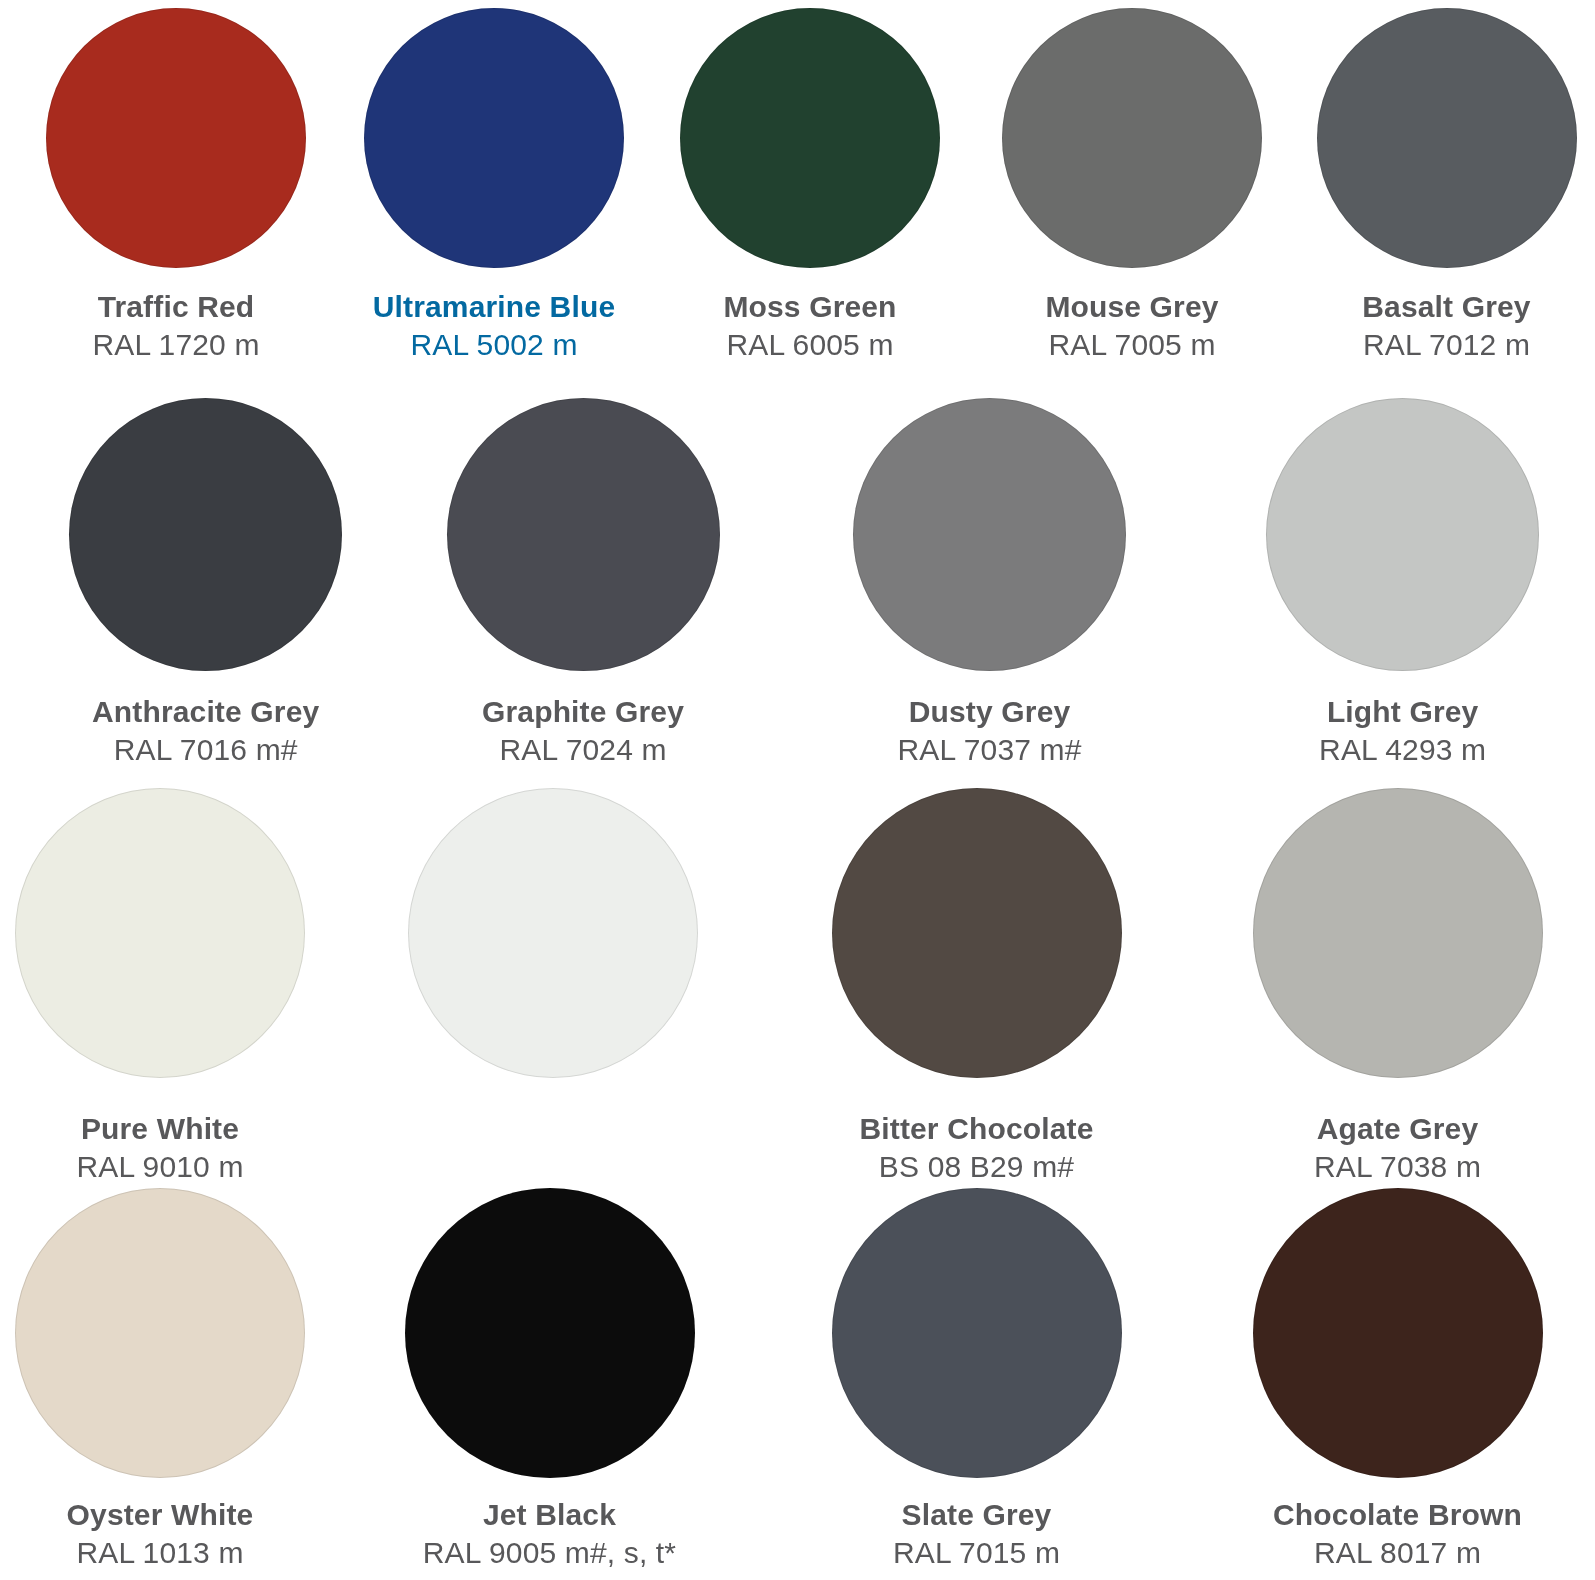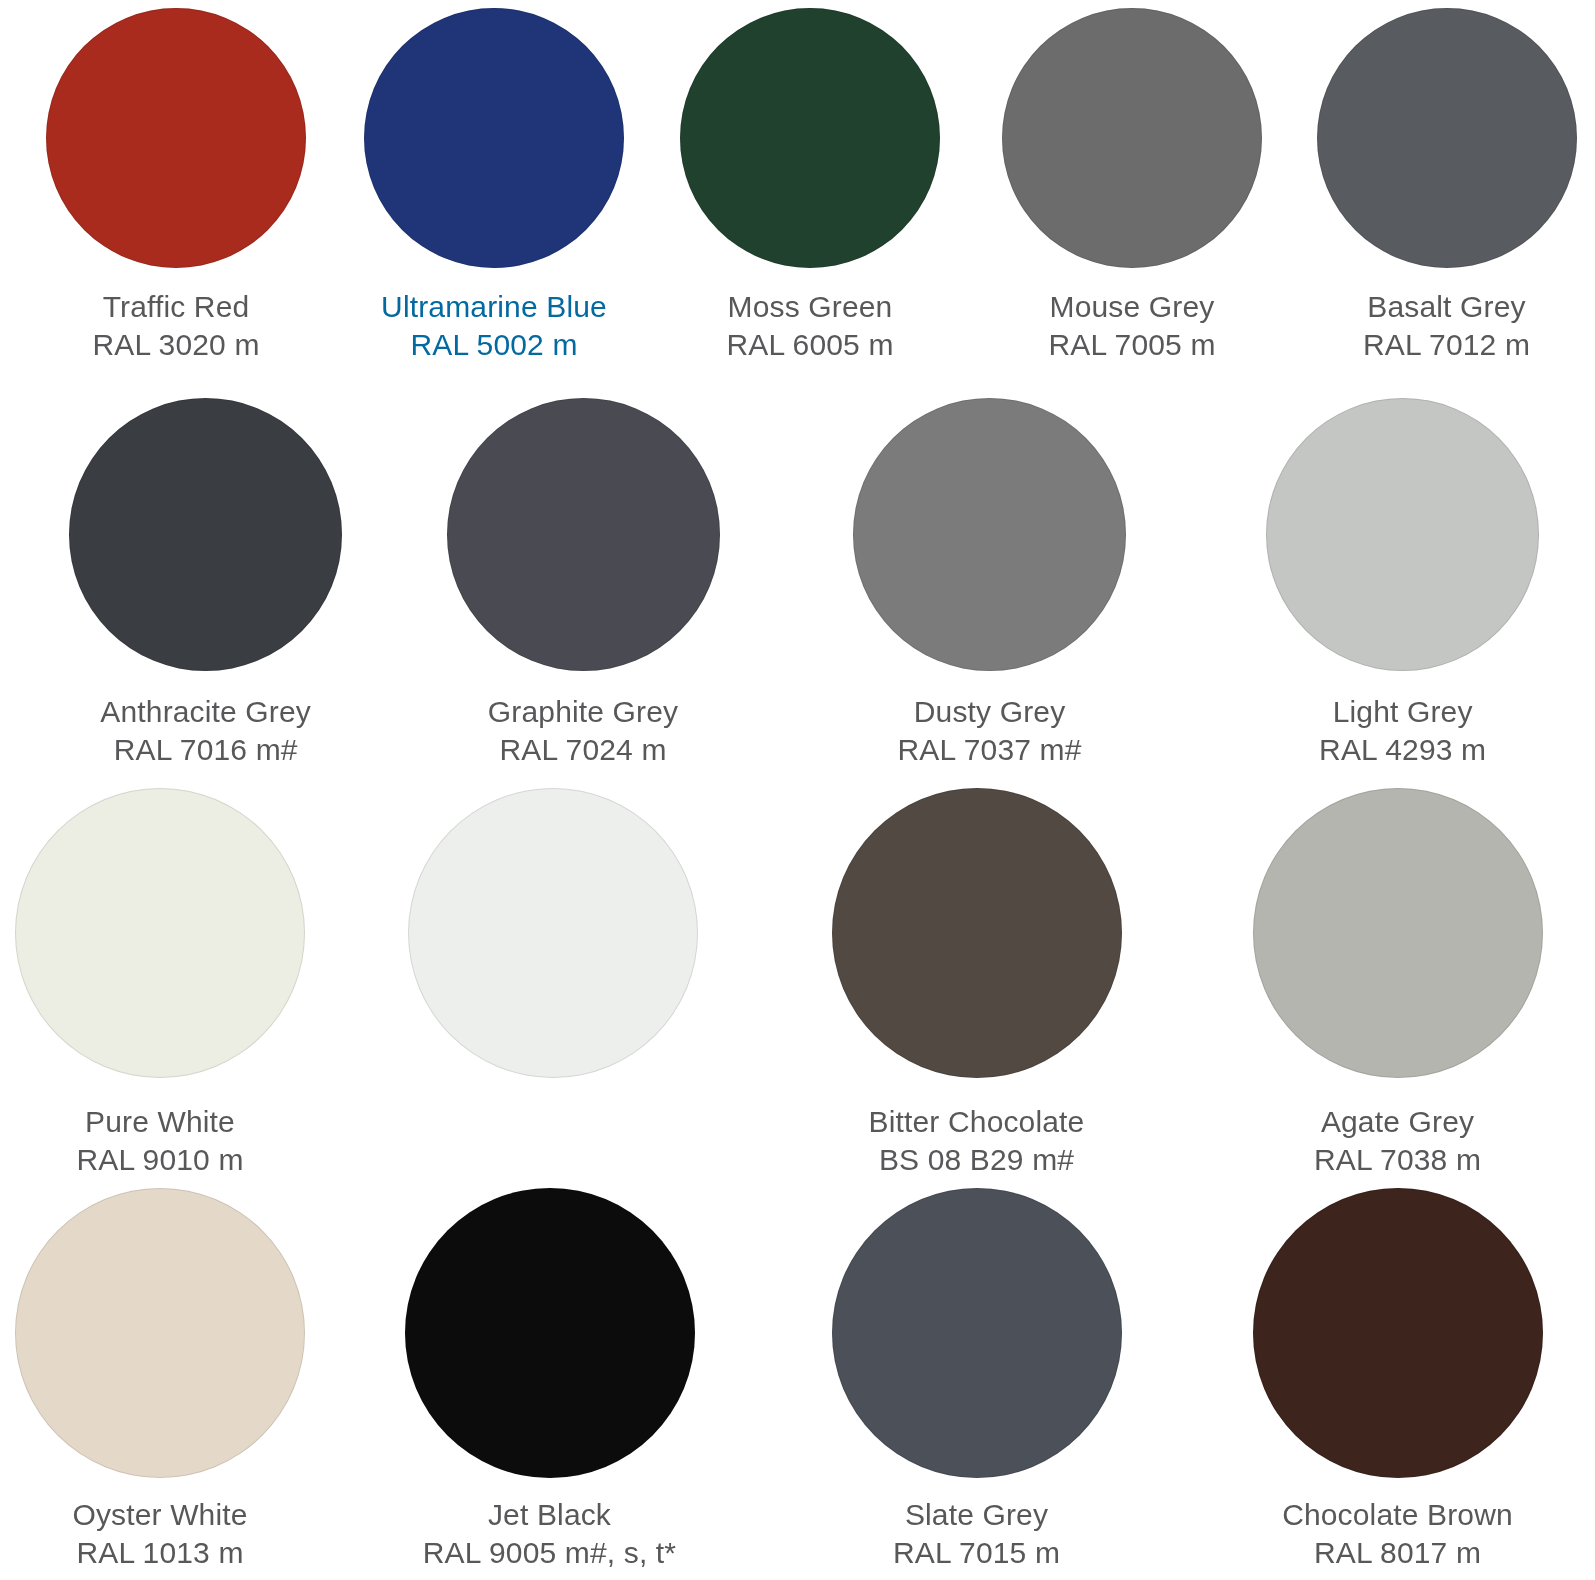--- a/index.html
+++ b/index.html
@@ -45,21 +45,21 @@
     box-shadow: inset 0 0 0 1px rgba(0,0,0,0.10);
   }
   .caption {
     text-align: center;
     color: #58585a;
     font-size: 30px;
     line-height: 1.27;
     letter-spacing: 0.15px;
     white-space: nowrap;
   }
-  .caption .name { display: block; }
+  .caption .name { display: block; font-weight: bold; }
   .caption .code { display: block; }
 
   
   .r1c0 { width: 330px; padding-left: 22px; }
   .r1c1 { width: 320px; padding-left: 8px; }
   .r1c2 { width: 320px; padding-left: 0px; }
   .r1c3 { width: 318px; padding-left: 6px; }
   .r1c4 { width: 307px; padding-left: 10px; justify-content: space-between; }
   .r1 .disc { width: 260px; height: 260px; }
   .r1 .caption { margin-top: 20px; }
@@ -71,41 +71,41 @@
   .r2c3 { width: 418px; padding-left: 24px; }
   .r2 .disc { width: 273px; height: 273px; }
   .r2 .caption { margin-top: 22px; }
 
   
   .r3c0 { width: 320px; padding-left: 0px; }
   .r3c1 { width: 445px; padding-left: 20px; }
   .r3c2 { width: 413px; padding-left: 10px; }
   .r3c3 { width: 417px; padding-left: 22px; }
   .r3 .disc { width: 290px; height: 290px; }
-  .r3 .caption { margin-top: 25px; }
+  .r3 .caption { margin-top: 32px; }
 
   
   .r4c0 { width: 320px; padding-left: 0px; }
   .r4c1 { width: 445px; padding-left: 14px; align-items: center; }
   .r4c2 { width: 413px; padding-left: 10px; }
   .r4c3 { width: 417px; padding-left: 22px; }
   .r4 .disc { width: 290px; height: 290px; }
   .r4 .caption { margin-top: 18px; }
 </style>
 </head>
 <body>
 
 <div class="palette" style="background: rgb(255, 255, 255);">
 
   <div class="swatch-row row-1 r1">
     <div class="swatch-cell r1c0">
       <div class="disc hairline" style="background: rgb(168, 43, 30);"></div>
       <div class="caption" style="color: rgb(88, 88, 90);">
         <span class="name">Traffic Red</span>
-        <span class="code">RAL 3020 m</span>
+        <span class="code">RAL 1720 m</span>
       </div>
     </div>
     <div class="swatch-cell r1c1">
       <div class="disc hairline" style="background: rgb(31, 53, 120);"></div>
       <div class="caption" style="color: #0369a1;">
         <span class="name">Ultramarine Blue</span>
         <span class="code">RAL 5002 m</span>
       </div>
     </div>
     <div class="swatch-cell r1c2">

